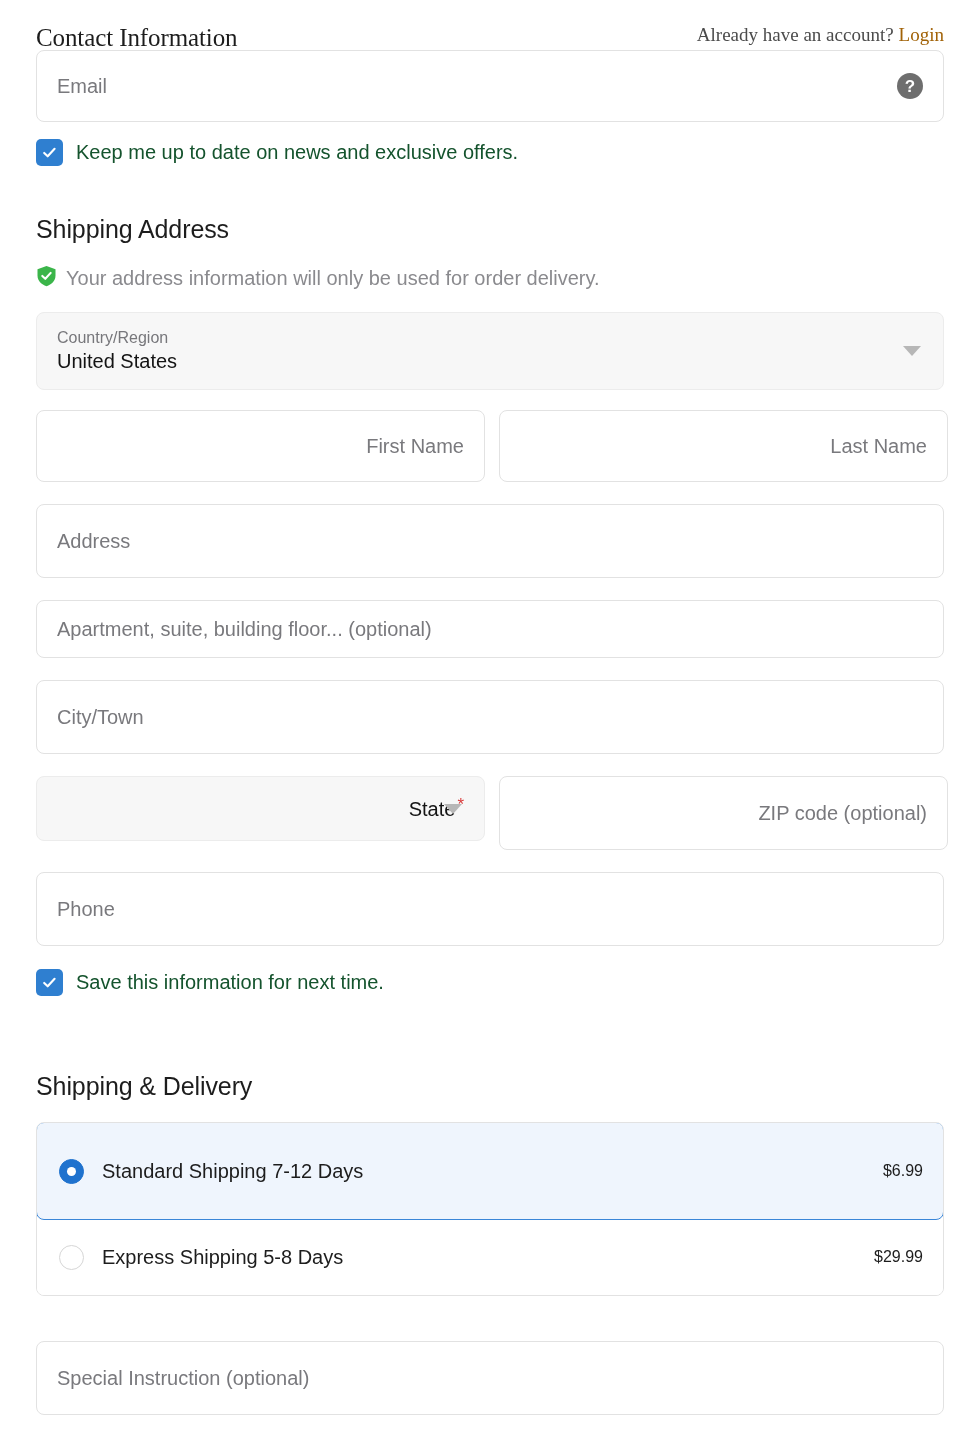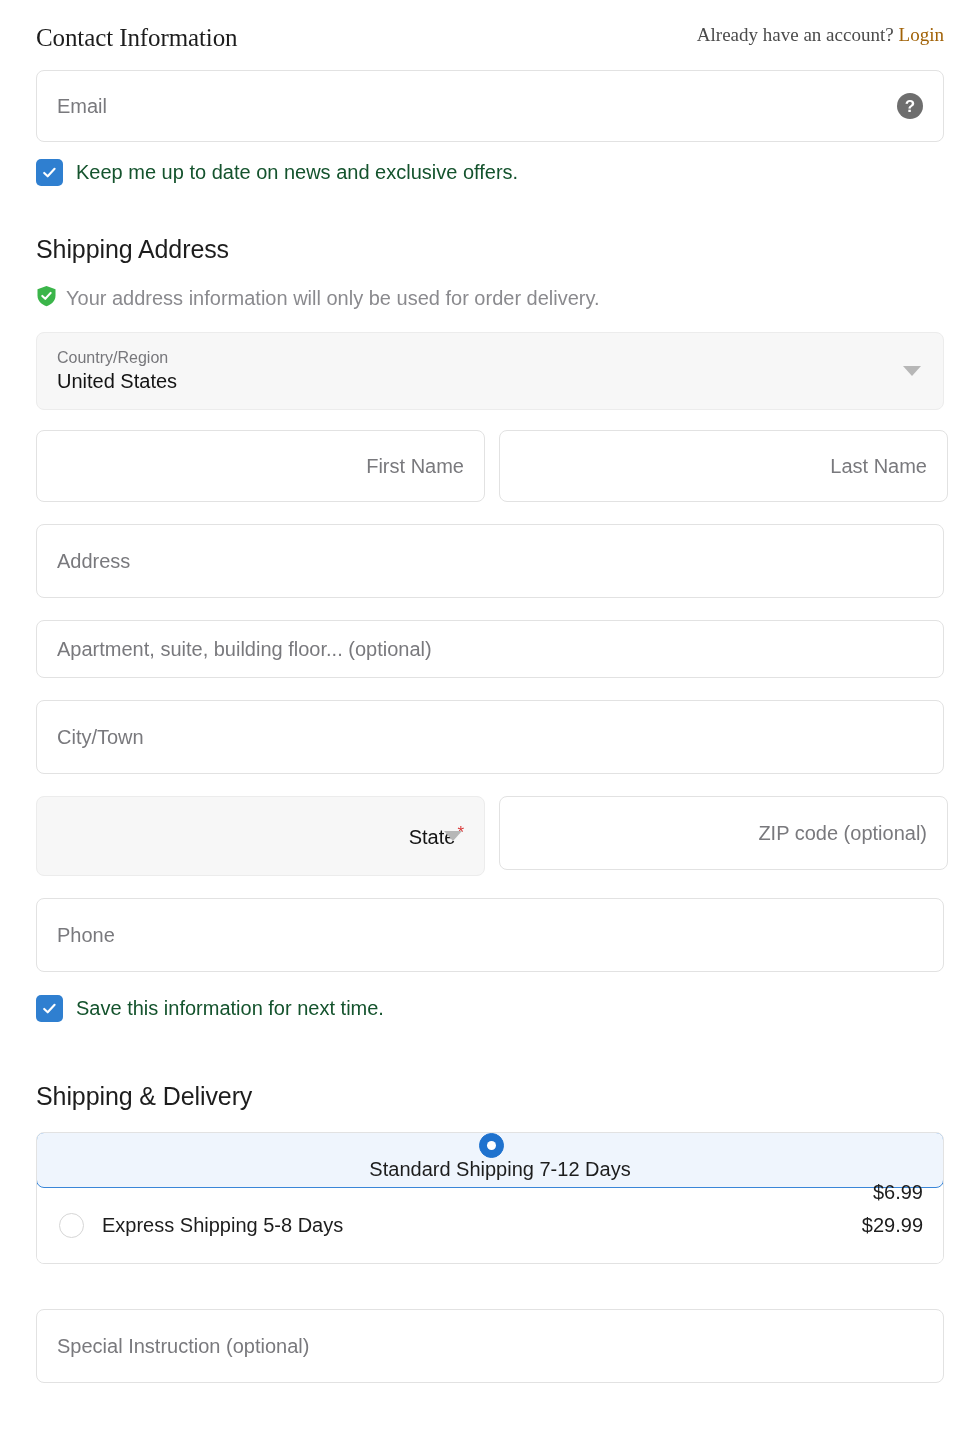--- a/index.html
+++ b/index.html
@@ -184,23 +184,22 @@
     align-items: center;
     padding: 0 20px 0 22px;
     cursor: pointer;
     background: #ffffff;
   }
   .ship-opt.selected {
     background: #eff5fd;
     border: 1px solid #3a86d8;
     border-radius: 8px;
     margin: -1px;
-    height: 56px;
+    height: 98px;
     z-index: 2;
-    flex-direction: column;
   }
   .radio {
     width: 25px; height: 25px;
     border-radius: 50%;
     border: 1px solid #d6d6d6;
     background: #ffffff;
     flex: none;
     display: flex;
     align-items: center;
     justify-content: center;
@@ -216,26 +215,26 @@
     background: #ffffff;
     display: block;
   }
   .ship-label {
     font-size: 20px;
     color: #1d1d1d;
     margin-left: 18px;
   }
   .ship-price {
     margin-left: auto;
-    font-size: 20px;
+    font-size: 16px;
     color: #1d1d1d;
   }
 
   
-  .mt-20 { margin-top: 20px; }
+  .mt-20 { }
   .mt-14 { margin-top: 14px; }
 </style>
 </head>
 <body>
 
 <div class="page">
 
   <div class="section-head" style="margin-top:24px;">
     <div class="section-title">Contact Information</div>
     <div class="account-note">
@@ -292,21 +291,21 @@
 
   <div class="field" style="margin-top:22px;height:58px;">
     <span class="placeholder">Apartment, suite, building floor... (optional)</span>
   </div>
 
   <div class="field" style="margin-top:22px;height:74px;">
     <span class="placeholder">City/Town</span>
   </div>
 
   <div class="row-2" style="margin-top:22px;">
-    <div class="field filled-bg" style="height:80px;">
+    <div class="field filled-bg" style="height:65px;">
       <span>
         <span class="state-label">State</span><span class="req-star">*</span>
       </span>
       <span class="caret"></span>
     </div>
     <div class="field" style="height:74px;">
       <span class="placeholder">ZIP code (optional)</span>
     </div>
   </div>
 
@@ -316,21 +315,21 @@
 
   <div class="check-line" style="margin-top:23px;">
     <span class="checkbox">
       <svg width="17" height="17" viewBox="0 0 17 17">
         <path d="M3.2 8.9 L6.7 12.3 L13.6 4.8" fill="none" stroke="#ffffff" stroke-width="2.1" stroke-linecap="round" stroke-linejoin="round"></path>
       </svg>
     </span>
     <span class="check-label">Save this information for next time.</span>
   </div>
 
-  <div class="section-title" style="margin-top:60px;">Shipping &amp; Delivery</div>
+  <div class="section-title" style="margin-top:76px;">Shipping &amp; Delivery</div>
 
   <div class="ship-box" style="margin-top:21px;">
     <div class="ship-opt selected">
       <span class="radio on"></span>
       <span class="ship-label">Standard Shipping 7-12 Days</span>
       <span class="ship-price">$6.99</span>
     </div>
     <div class="ship-opt">
       <span class="radio"></span>
       <span class="ship-label">Express Shipping 5-8 Days</span>

